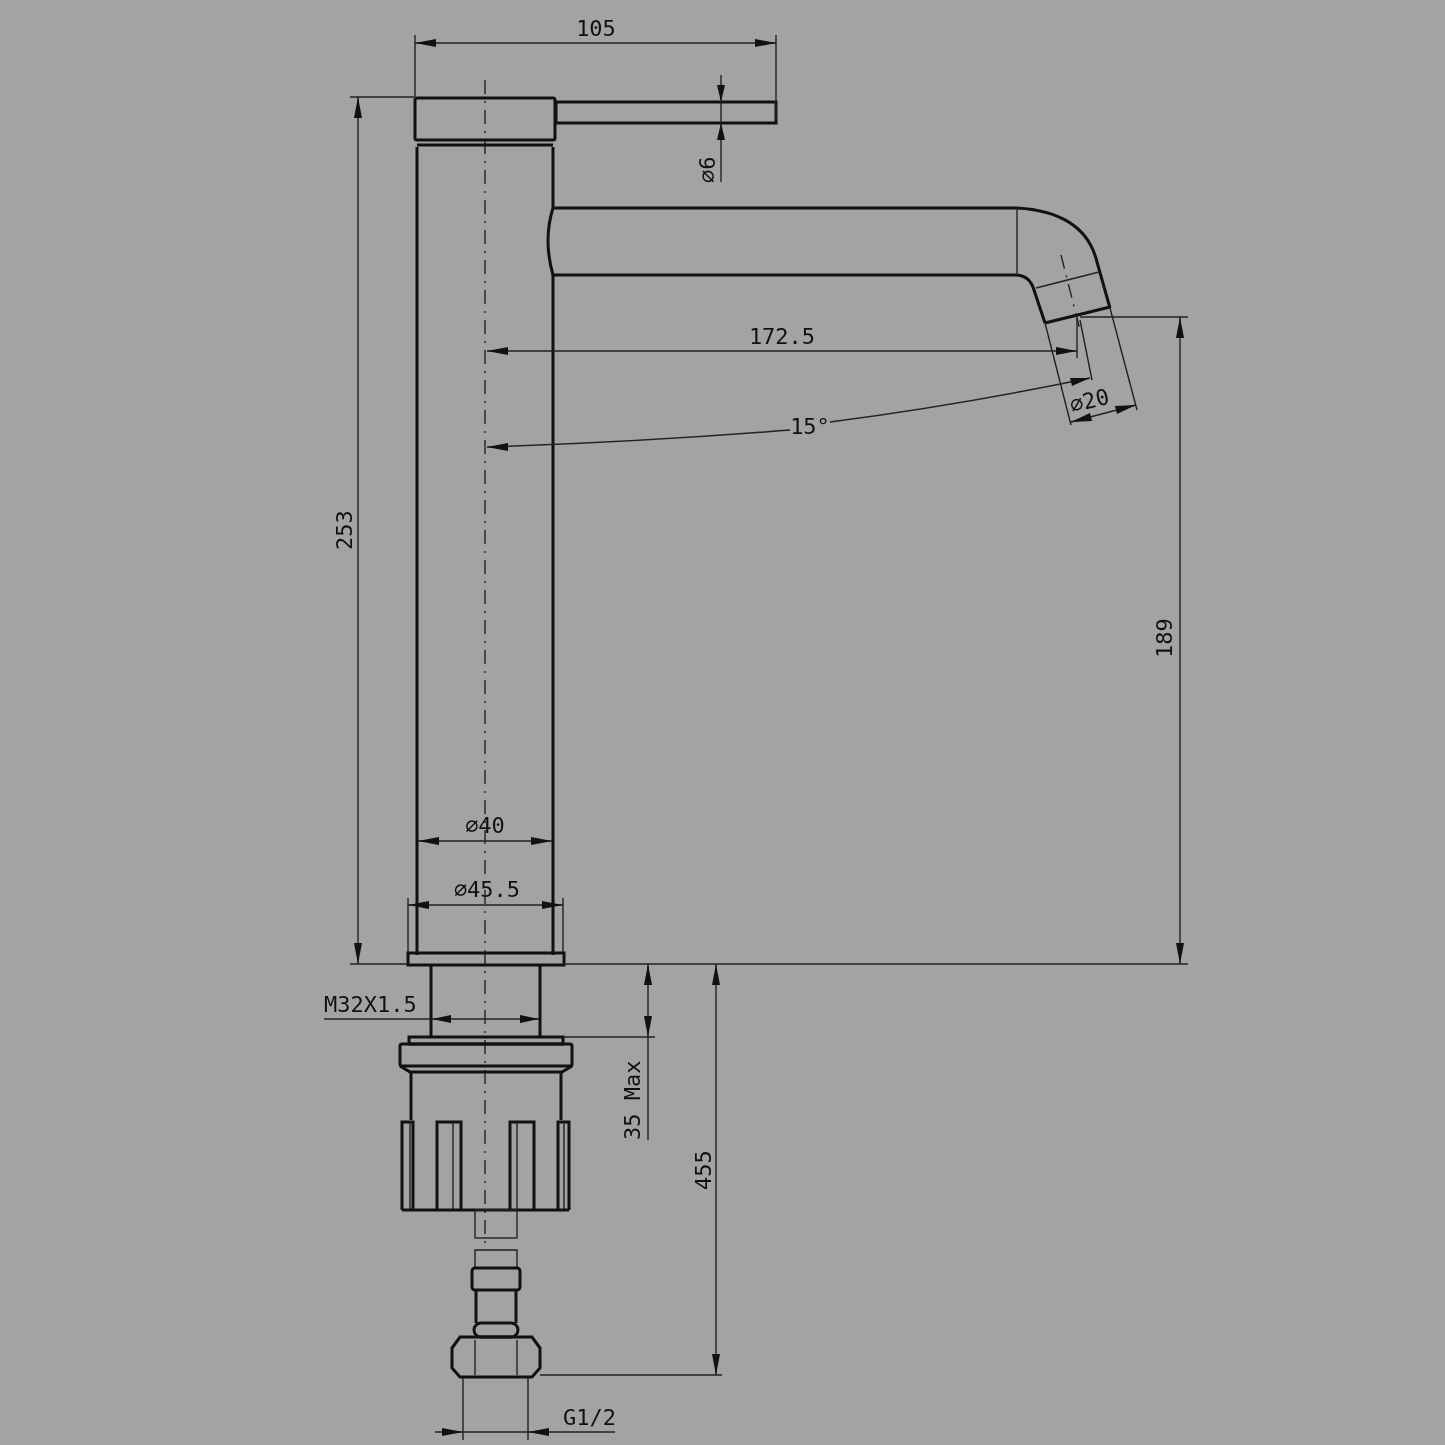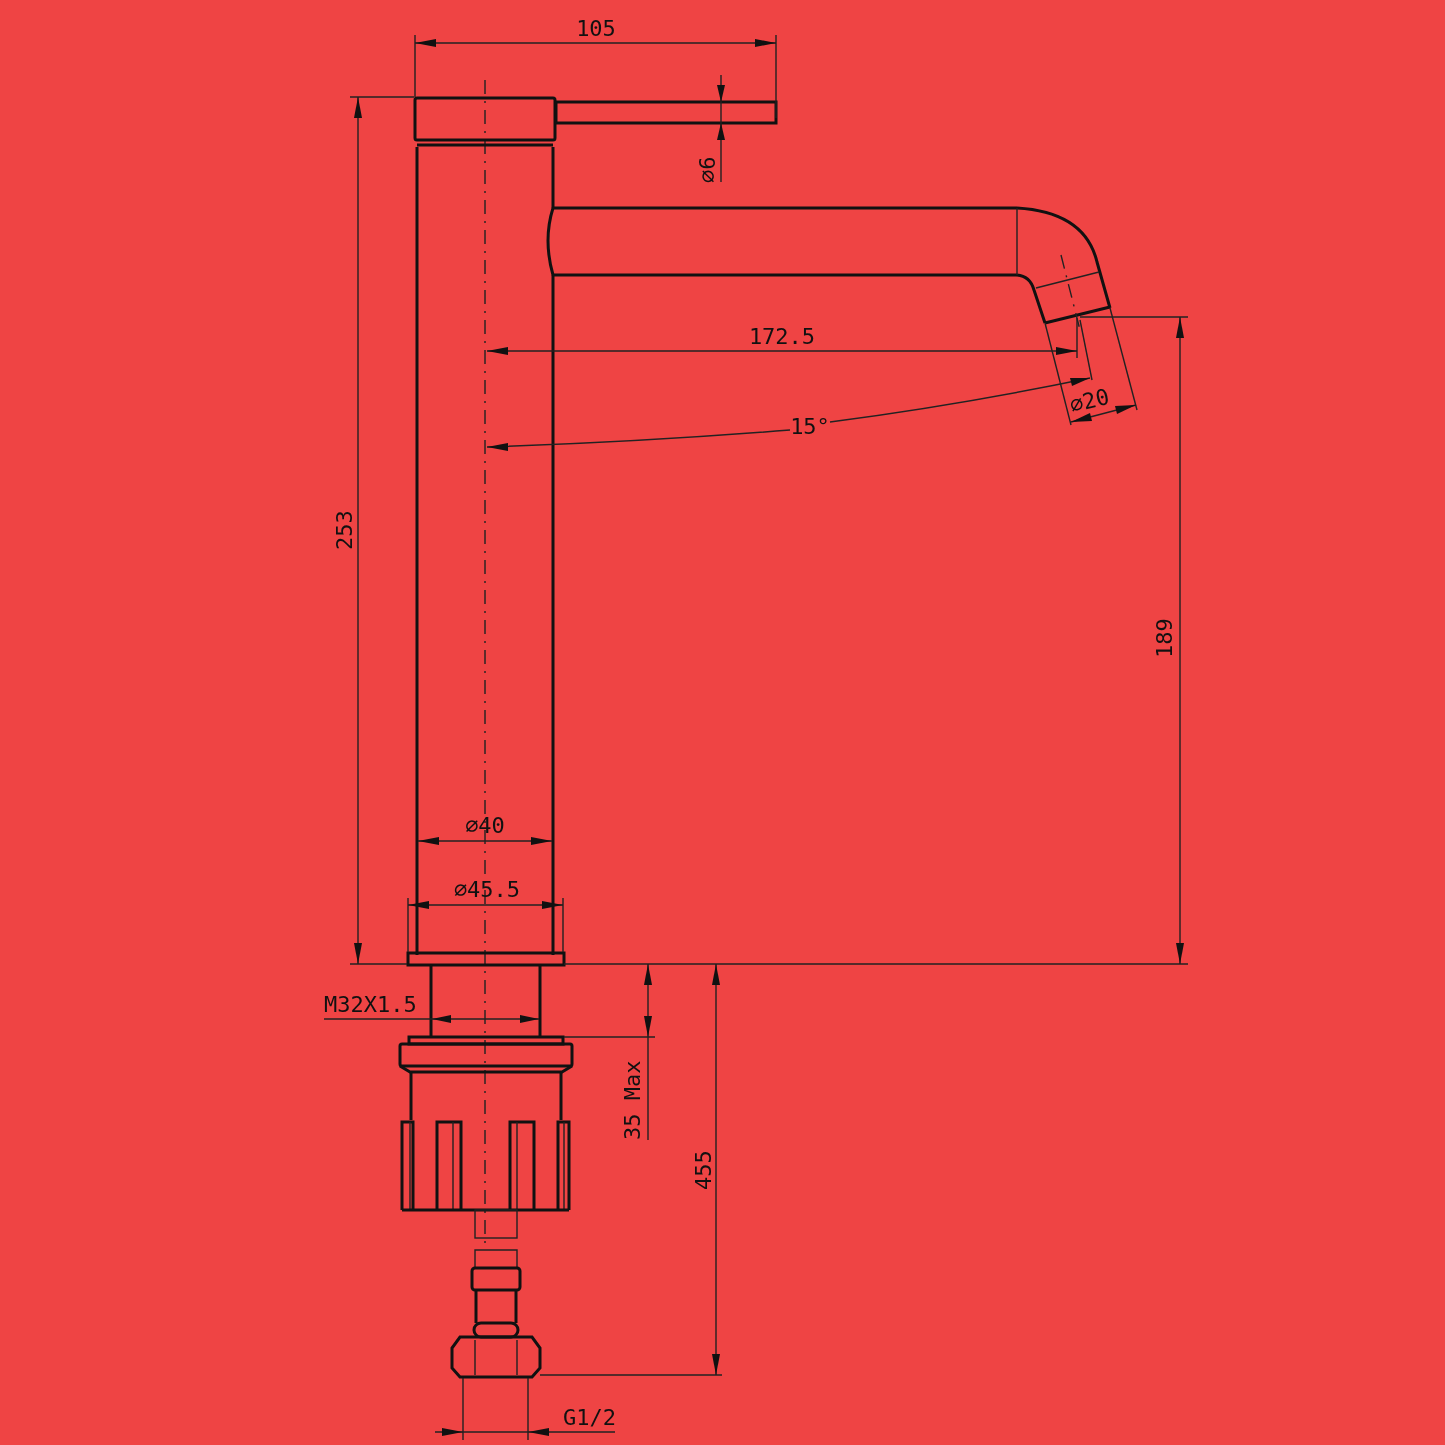--- a/index.html
+++ b/index.html
@@ -1,16 +1,16 @@
 <!DOCTYPE html>
 <html><head>
 <meta charset="utf-8">
 <style>
   html, body { margin:0; padding:0; background:#ffffff; }
-  #canvas { position:relative; width:1445px; height:1445px; overflow:hidden; background:#ef4444; }
+  #canvas { position:relative; width:1445px; height:1445px; overflow:hidden; background:#a3a3a3; }
   svg { position:absolute; left:0; top:0; }
   .thick { stroke:#111; stroke-width:3; fill:none; }
   .thin { stroke:#222; stroke-width:1.4; fill:none; }
   .center { stroke:#222; stroke-width:1.4; fill:none; stroke-dasharray:14 7 2 7; }
   .dimtext { font-family:"DejaVu Sans Mono","Liberation Mono",monospace; font-size:22px; fill:#111; }
   .arrow { fill:#111; }
 </style>
 </head>
 <body>
 

